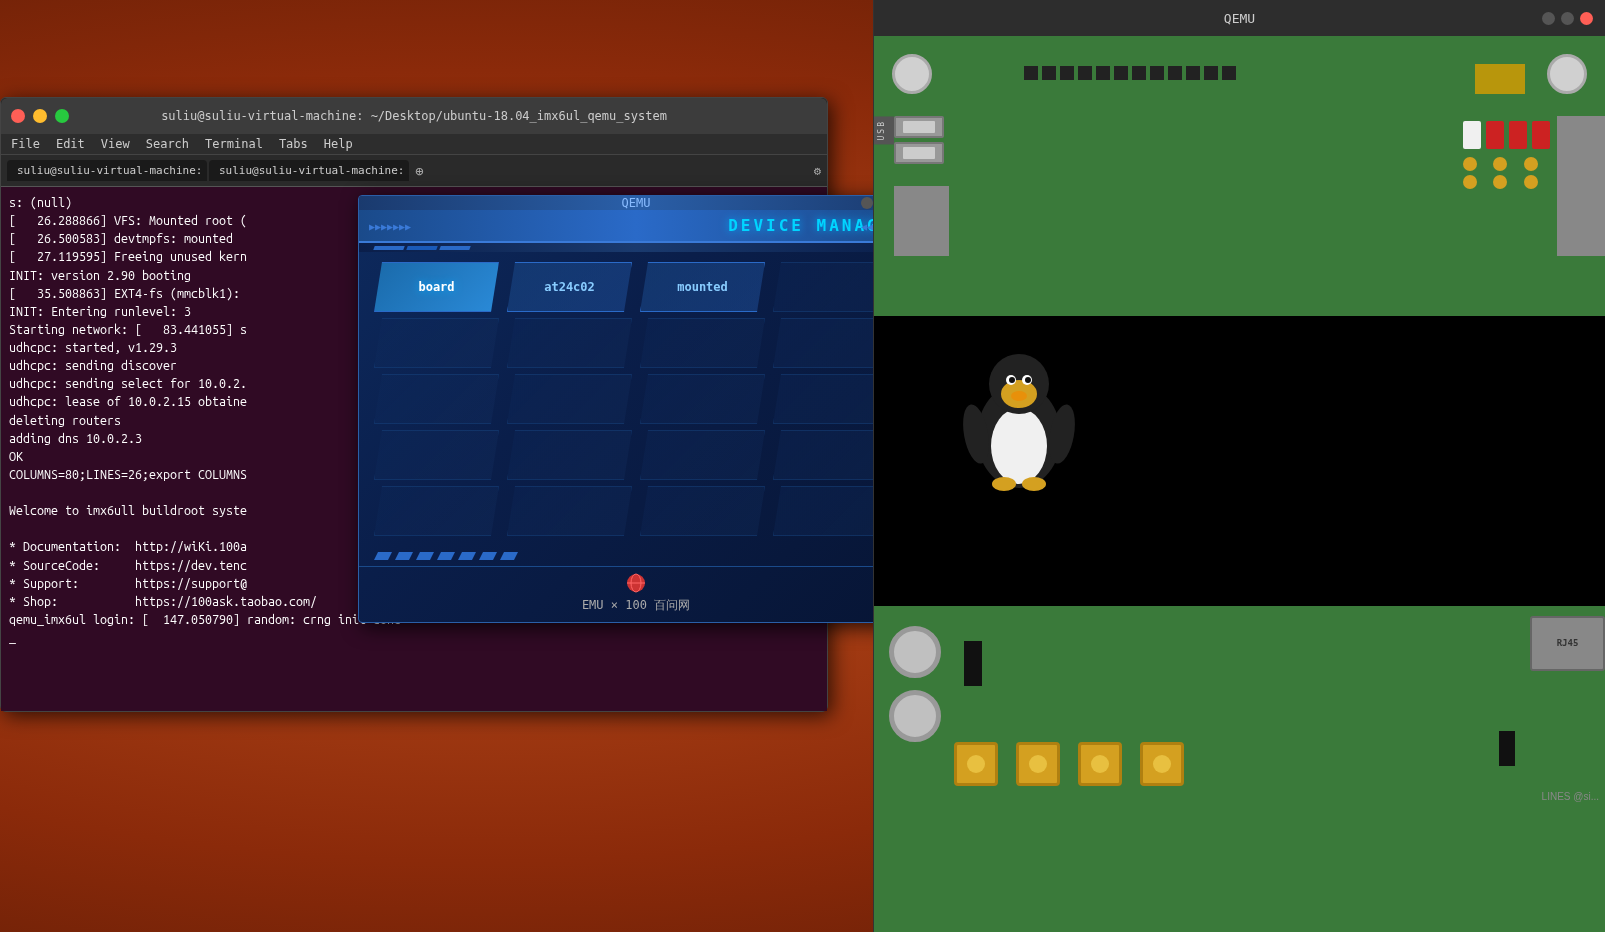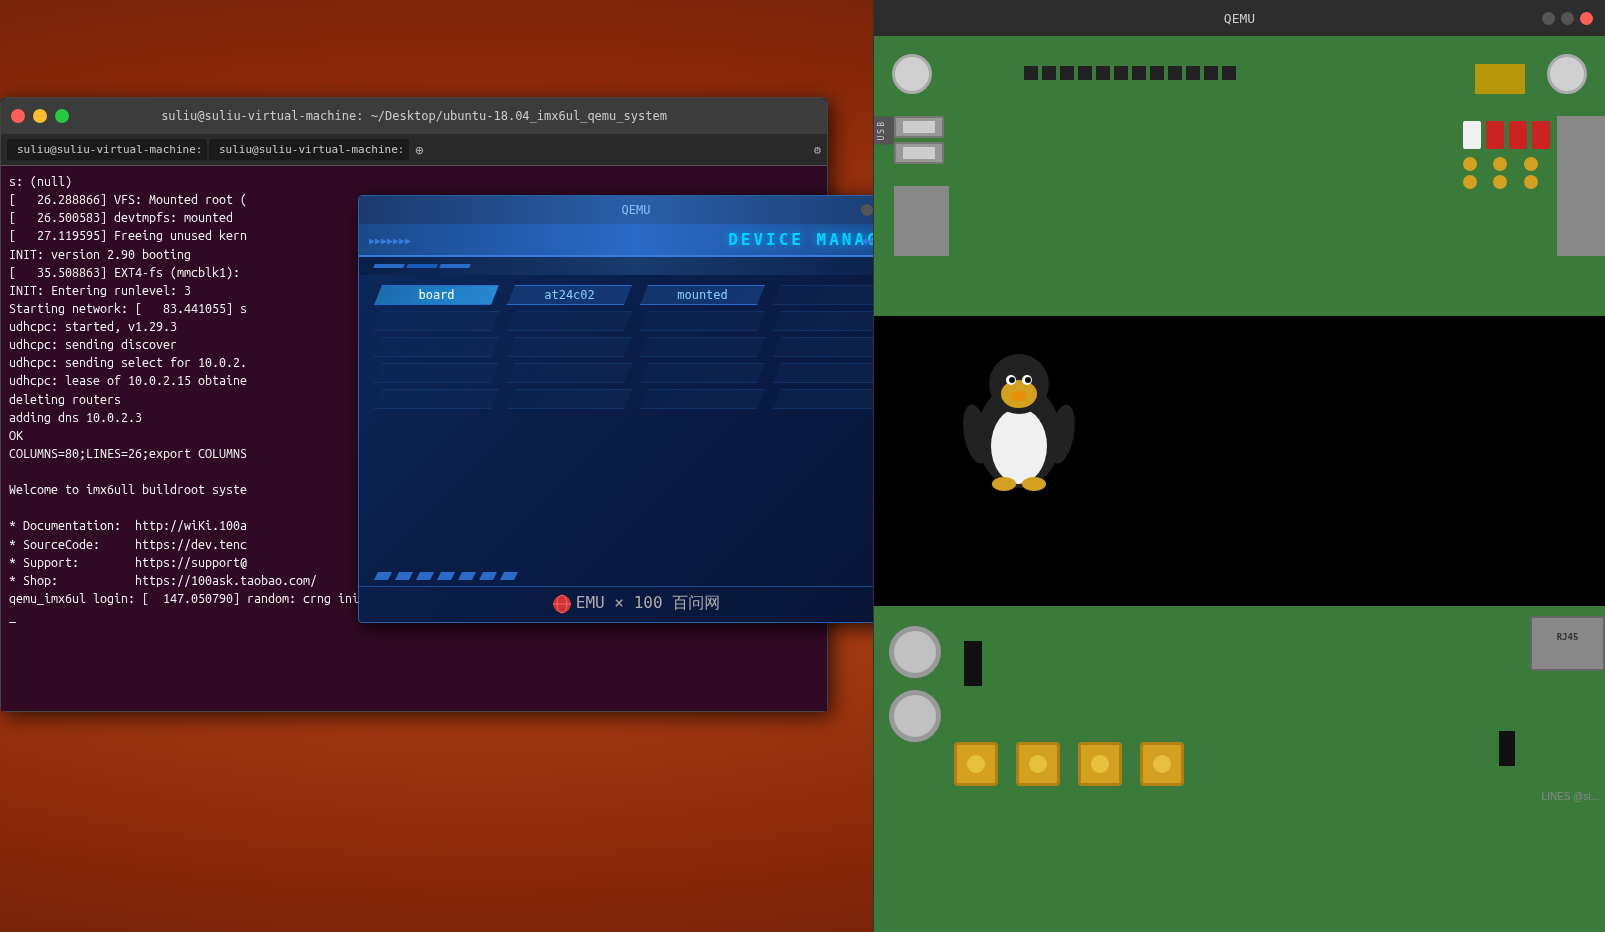--- a/index.html
+++ b/index.html
@@ -196,31 +196,32 @@
       gap: 6px;
     }
 
     .dm-row {
       display: flex;
       gap: 8px;
     }
 
     .dm-btn {
       flex: 1;
-      height: 20px;
+      height: 50px;
       background: linear-gradient(135deg, #1a4a8a88, #2a6ac855);
       border: 1px solid #2a6ac8;
       clip-path: polygon(8px 0%, 100% 0%, calc(100% - 8px) 100%, 0% 100%);
       display: flex;
       align-items: center;
       justify-content: center;
       color: #88ccff;
       font-size: 12px;
       cursor: pointer;
       position: relative;
+      font-weight: bold;
     }
 
     .dm-btn.active {
       background: linear-gradient(135deg, #1a6aaa, #2a8ad8);
       color: #fff;
       text-shadow: 0 0 8px #00aaff;
     }
 
     .dm-btn.empty {
       background: linear-gradient(135deg, #0d2a5e44, #1a3a6e33);
@@ -250,24 +251,25 @@
       padding: 6px 0 8px;
       display: flex;
       align-items: center;
       justify-content: center;
       gap: 6px;
       border-top: 1px solid #1a4a8a;
     }
 
     .qemu-dm-bottom .brand-text {
       color: #aaa;
-      font-size: 16px;
+      font-size: 12px;
       display: flex;
       align-items: center;
       gap: 4px;
+      flex-direction: column;
     }
 
     
     .qemu-board-window {
       position: absolute;
       top: 0;
       left: 873px;
       width: 732px;
       height: 932px;
       background: #1a1a1a;
@@ -364,20 +366,29 @@
 <body>
 
 <div class="desktop-bg"></div>
 
 <div class="terminal-window">
   <div class="terminal-titlebar">
     <span class="win-btn close"></span>
     <span class="win-btn min"></span>
     <span class="win-btn max"></span>
     <span class="title">suliu@suliu-virtual-machine: ~/Desktop/ubuntu-18.04_imx6ul_qemu_system</span>
+  </div>
+  <div class="terminal-menubar">
+    <span>File</span>
+    <span>Edit</span>
+    <span>View</span>
+    <span>Search</span>
+    <span>Terminal</span>
+    <span>Tabs</span>
+    <span>Help</span>
   </div>
   <div class="terminal-tabs">
     <div class="terminal-tab">
       <span>suliu@suliu-virtual-machine: ~/Desktop/ub...</span>
 
     </div>
     <div class="terminal-tab">
       <span>suliu@suliu-virtual-machine: ~/Desktop/ub...</span>
 
     </div>
@@ -623,21 +634,21 @@
         </div>
         <div style="width:44px;height:44px;border-radius:4px;background:#d4a020;border:3px solid #b08010;position:relative;">
           <div style="position:absolute;top:50%;left:50%;transform:translate(-50%,-50%);width:18px;height:18px;border-radius:50%;background:#e8c040;"></div>
         </div>
         <div style="width:44px;height:44px;border-radius:4px;background:#d4a020;border:3px solid #b08010;position:relative;">
           <div style="position:absolute;top:50%;left:50%;transform:translate(-50%,-50%);width:18px;height:18px;border-radius:50%;background:#e8c040;"></div>
         </div>
       </div>
 
       <div style="position:absolute;right:0;top:10px;width:75px;height:55px;background:#888;border:2px solid #666;border-radius:3px;">
-        <div style="color:#333;font-size:9px;font-weight:bold;text-align:center;margin-top:14px;">RJ45</div>
+        <div style="color:#333;font-size:9px;font-weight:bold;text-align:center;margin-top:20px;">RJ45</div>
       </div>
 
       <div style="position:absolute;right:90px;bottom:40px;width:16px;height:35px;background:#111;"></div>
 
       <div style="position:absolute;bottom:4px;right:6px;color:#888;font-size:10px;font-family:sans-serif;">LINES @si...</div>
     </div>
   </div>
 </div>
 
 </body></html>

